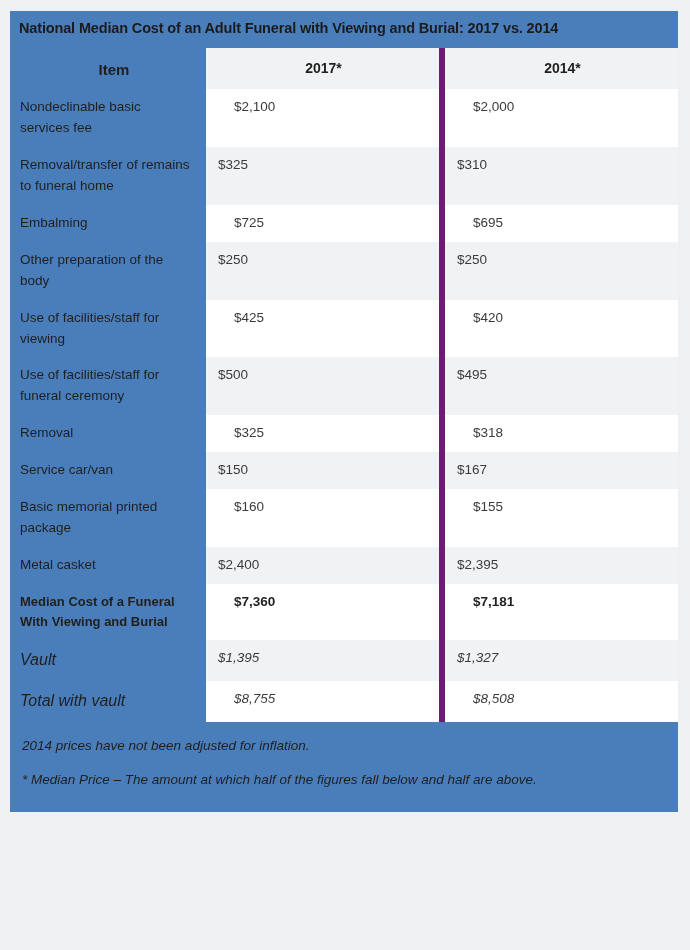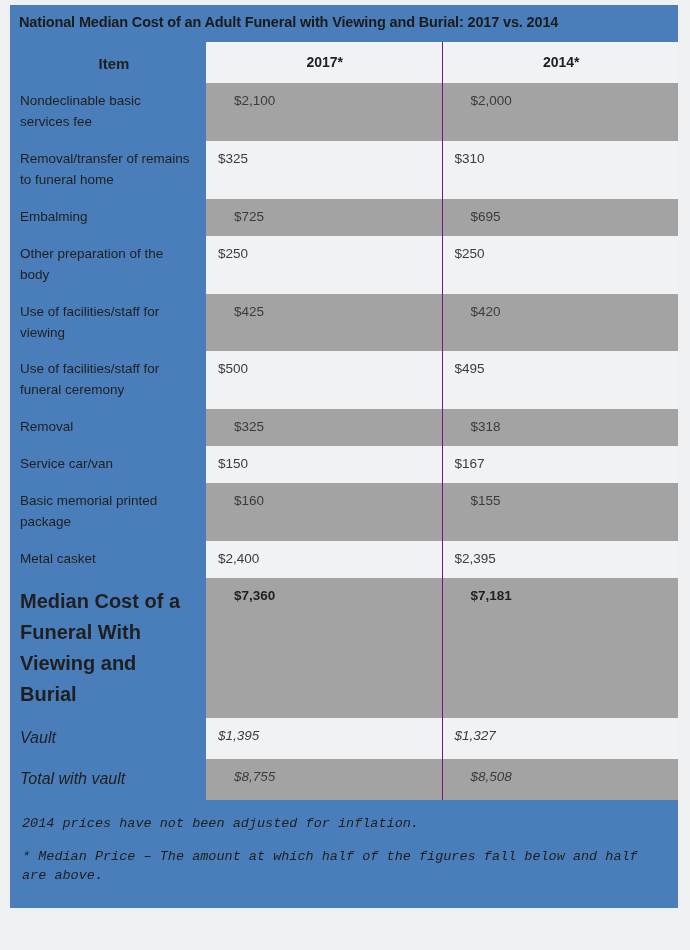--- a/index.html
+++ b/index.html
@@ -10,21 +10,21 @@
     width: 690px;
     height: 950px;
     background: #eff0f1;
     font-family: "Liberation Sans", sans-serif;
     overflow: hidden;
   }
 
   #table-wrap {
     position: absolute;
     left: 10px;
-    top: 5px;
+    top: 11px;
     width: 668px;
     background: #4a7ebb;
     box-sizing: border-box;
   }
 
   
   .table-title {
     color: #1b1b1b;
     font-size: 14.5px;
     font-weight: bold;
@@ -61,54 +61,53 @@
     border: none;
   }
   .cell-item.head {
     font-weight: bold;
     font-size: 15px;
     padding-top: 10px;
     padding-left: 24px;
   }
   .cell-item.total {
     font-weight: bold;
-    font-size: 20px;
+    font-size: 13px;
   }
   .cell-item.note {
     font-style: italic;
     font-size: 16px;
   }
 
   
   .cell-val {
     color: #3b3b3b;
     font-size: 13.5px;
     line-height: 1.55;
     padding: 8px 10px 8px 12px;
-    border-right: 1px solid #701a75;
+    border-right: 6px solid #701a75;
     background: #f1f2f4;
   }
-  tr.alt .cell-val { background: #a3a3a3; padding-left: 28px; }
+  tr.alt .cell-val { background: #ffffff; padding-left: 28px; }
   tr.alt2 .cell-val { background: #f1f2f4; }
   .cell-val.head {
     font-weight: bold;
     font-size: 14px;
     color: #1f1f1f;
     background: #f1f2f4;
     padding-top: 10px;
   }
   .cell-val.total { font-weight: bold; color: #1f1f1f; }
   .cell-val.note  { font-style: italic; }
   .cell-val.last  { border-right: none; margin-left: 12px; }
 
   
   .footnotes {
     padding: 8px 10px 14px 10px;
     background: #4a7ebb;
-    font-family: Liberation Mono, monospace;
   }
   .footnote {
     color: #1f1f1f;
     font-style: italic;
     font-size: 13.5px;
     line-height: 1.4;
     padding: 7px 0 8px 2px;
   }
 </style>
 </head>

